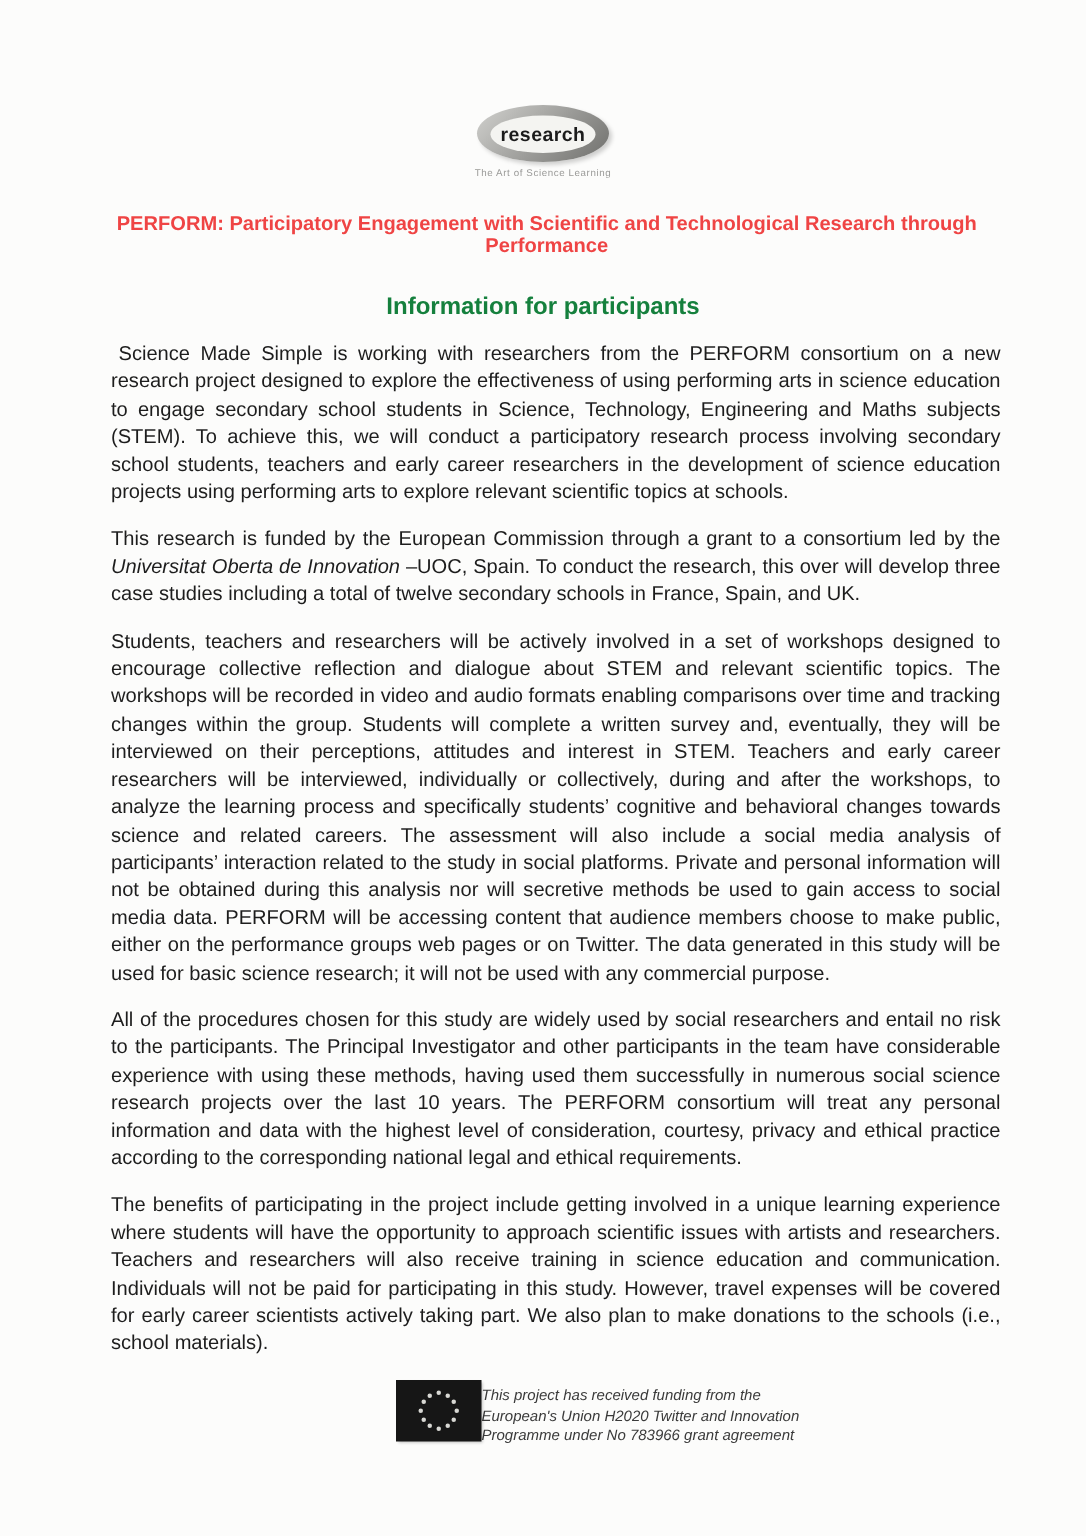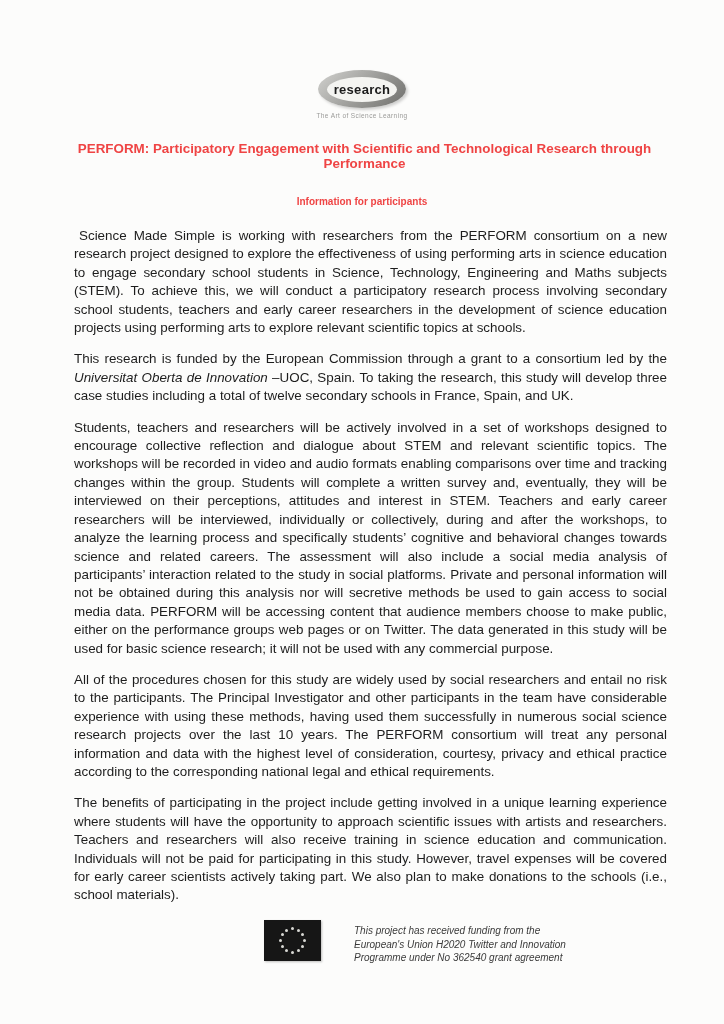--- a/index.html
+++ b/index.html
@@ -69,23 +69,23 @@
     font-size: 13.4px;
     font-weight: bold;
     color: #ef4444;
   }
   .section-heading {
     position: absolute;
     top: 196px;
     left: 0;
     width: 100%;
     text-align: center;
-    font-size: 10px;
+    font-size: 16px;
     font-weight: bold;
-    color: #ef4444;
+    color: #15803d;
   }
 
   
   .body-text {
     position: absolute;
     top: 227px;
     left: 62px;
     right: 57px;
     font-size: 13.4px;
     line-height: 18.4px;
@@ -113,21 +113,20 @@
     flex: 0 0 auto;
   }
   .eu-flag .star {
     position: absolute;
     width: 3px;
     height: 3px;
     border-radius: 50%;
     background: #d8d8d4;
   }
   .funding-note {
-    margin-left: 33px;
     margin-top: 4px;
     font-style: italic;
     font-size: 10px;
     line-height: 13.5px;
     color: #3a3a3a;
   }
 </style>
 </head>
 <body>
 
@@ -141,21 +140,21 @@
     </div>
     <div class="logo-tagline">The Art of Science Learning</div>
   </div>
 
   <div class="doc-title">PERFORM: Participatory Engagement with Scientific and Technological Research through Performance</div>
 
   <div class="section-heading">Information for participants</div>
 
   <div class="body-text">
     <p>Science Made Simple is working with researchers from the PERFORM consortium on a new research project designed to explore the effectiveness of using performing arts in science education to engage secondary school students in Science, Technology, Engineering and Maths subjects (STEM). To achieve this, we will conduct a participatory research process involving secondary school students, teachers and early career researchers in the development of science education projects using performing arts to explore relevant scientific topics at schools.</p>
-    <p><span>This research is funded by the European Commission through a grant to a consortium led by the </span><span class="italic">Universitat Oberta de Innovation</span><span> –UOC, Spain. To taking the research, this study will develop three case studies including a total of twelve secondary schools in France, Spain, and UK.</span></p>
+    <p><span>This research is funded by the European Commission through a grant to a consortium led by the </span><span class="italic">Universitat Oberta de Innovation</span><span> –UOC, Spain. To conduct the research, this over will develop three case studies including a total of twelve secondary schools in France, Spain, and UK.</span></p>
     <p>Students, teachers and researchers will be actively involved in a set of workshops designed to encourage collective reflection and dialogue about STEM and relevant scientific topics. The workshops will be recorded in video and audio formats enabling comparisons over time and tracking changes within the group. Students will complete a written survey and, eventually, they will be interviewed on their perceptions, attitudes and interest in STEM. Teachers and early career researchers will be interviewed, individually or collectively, during and after the workshops, to analyze the learning process and specifically students’ cognitive and behavioral changes towards science and related careers. The assessment will also include a social media analysis of participants’ interaction related to the study in social platforms. Private and personal information will not be obtained during this analysis nor will secretive methods be used to gain access to social media data. PERFORM will be accessing content that audience members choose to make public, either on the performance groups web pages or on Twitter. The data generated in this study will be used for basic science research; it will not be used with any commercial purpose.</p>
     <p>All of the procedures chosen for this study are widely used by social researchers and entail no risk to the participants. The Principal Investigator and other participants in the team have considerable experience with using these methods, having used them successfully in numerous social science research projects over the last 10 years. The PERFORM consortium will treat any personal information and data with the highest level of consideration, courtesy, privacy and ethical practice according to the corresponding national legal and ethical requirements.</p>
     <p>The benefits of participating in the project include getting involved in a unique learning experience where students will have the opportunity to approach scientific issues with artists and researchers. Teachers and researchers will also receive training in science education and communication. Individuals will not be paid for participating in this study. However, travel expenses will be covered for early career scientists actively taking part. We also plan to make donations to the schools (i.e., school materials).</p>
   </div>
 
   <div class="footer">
     <div class="eu-flag">
       <span class="star" style="left:27px; top:7px;"></span>
       <span class="star" style="left:33px; top:9px;"></span>
       <span class="star" style="left:37px; top:13px;"></span>
@@ -165,17 +164,17 @@
       <span class="star" style="left:27px; top:31px;"></span>
       <span class="star" style="left:21px; top:29px;"></span>
       <span class="star" style="left:17px; top:25px;"></span>
       <span class="star" style="left:15px; top:19px;"></span>
       <span class="star" style="left:17px; top:13px;"></span>
       <span class="star" style="left:21px; top:9px;"></span>
     </div>
     <div class="funding-note">
       <div>This project has received funding from the</div>
       <div>European's Union H2020 Twitter and Innovation</div>
-      <div>Programme under No 362540 grant agreement</div>
+      <div>Programme under No 783966 grant agreement</div>
     </div>
   </div>
 
 </div>
 
 </body></html>

